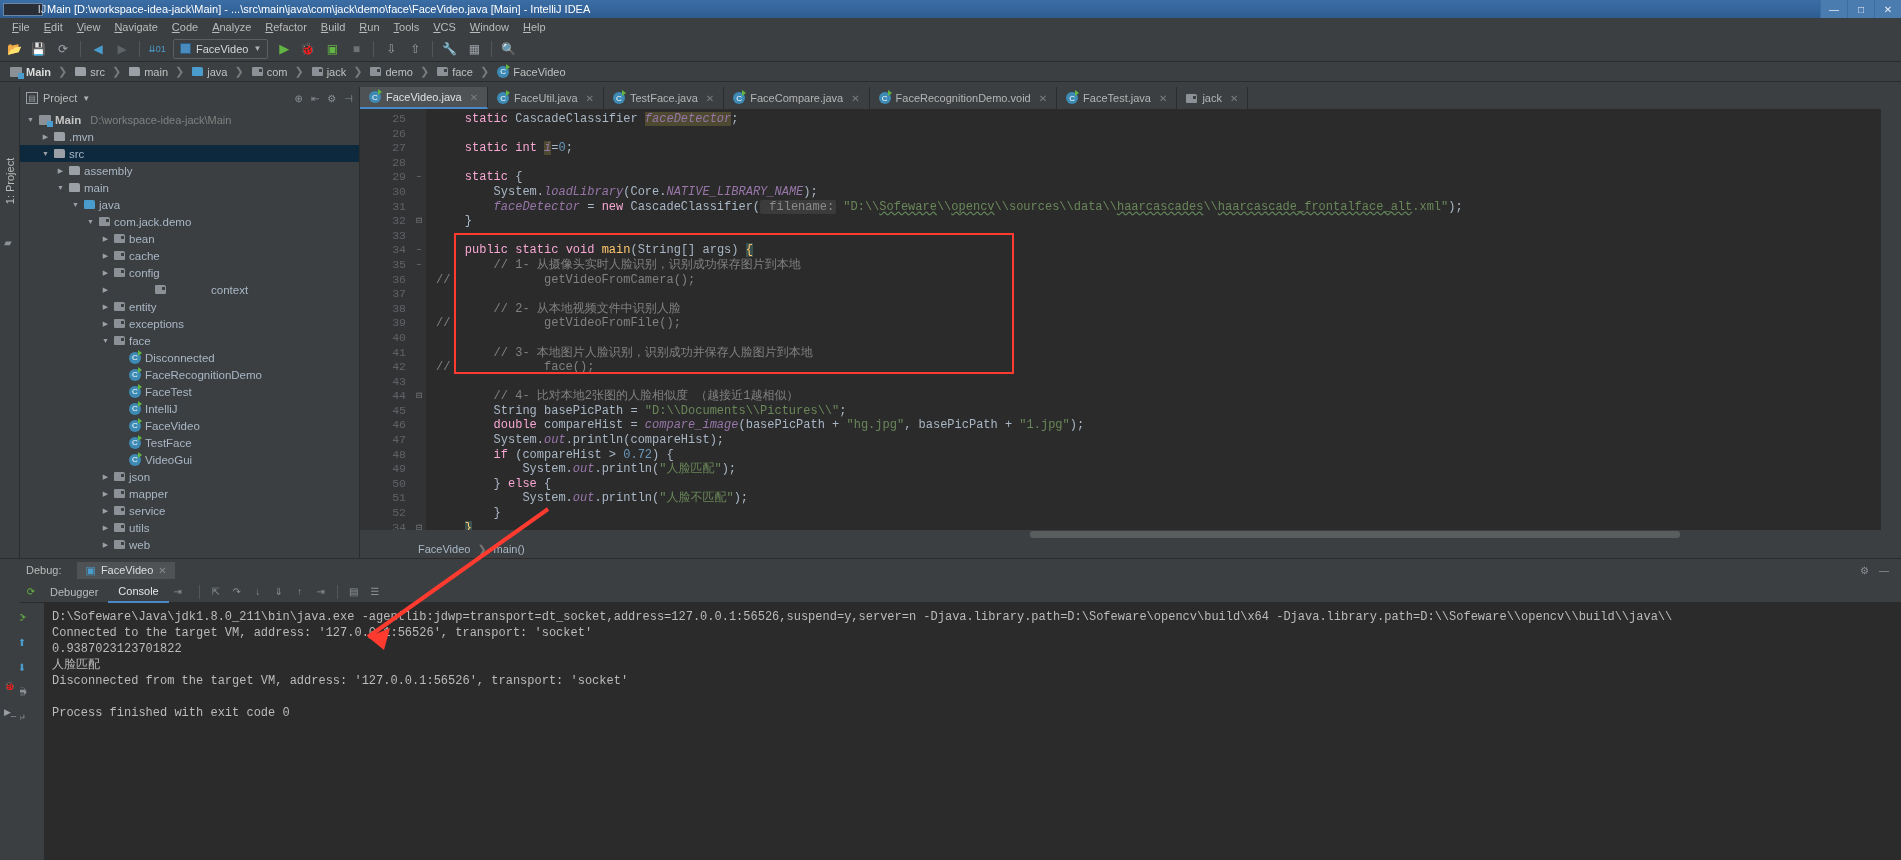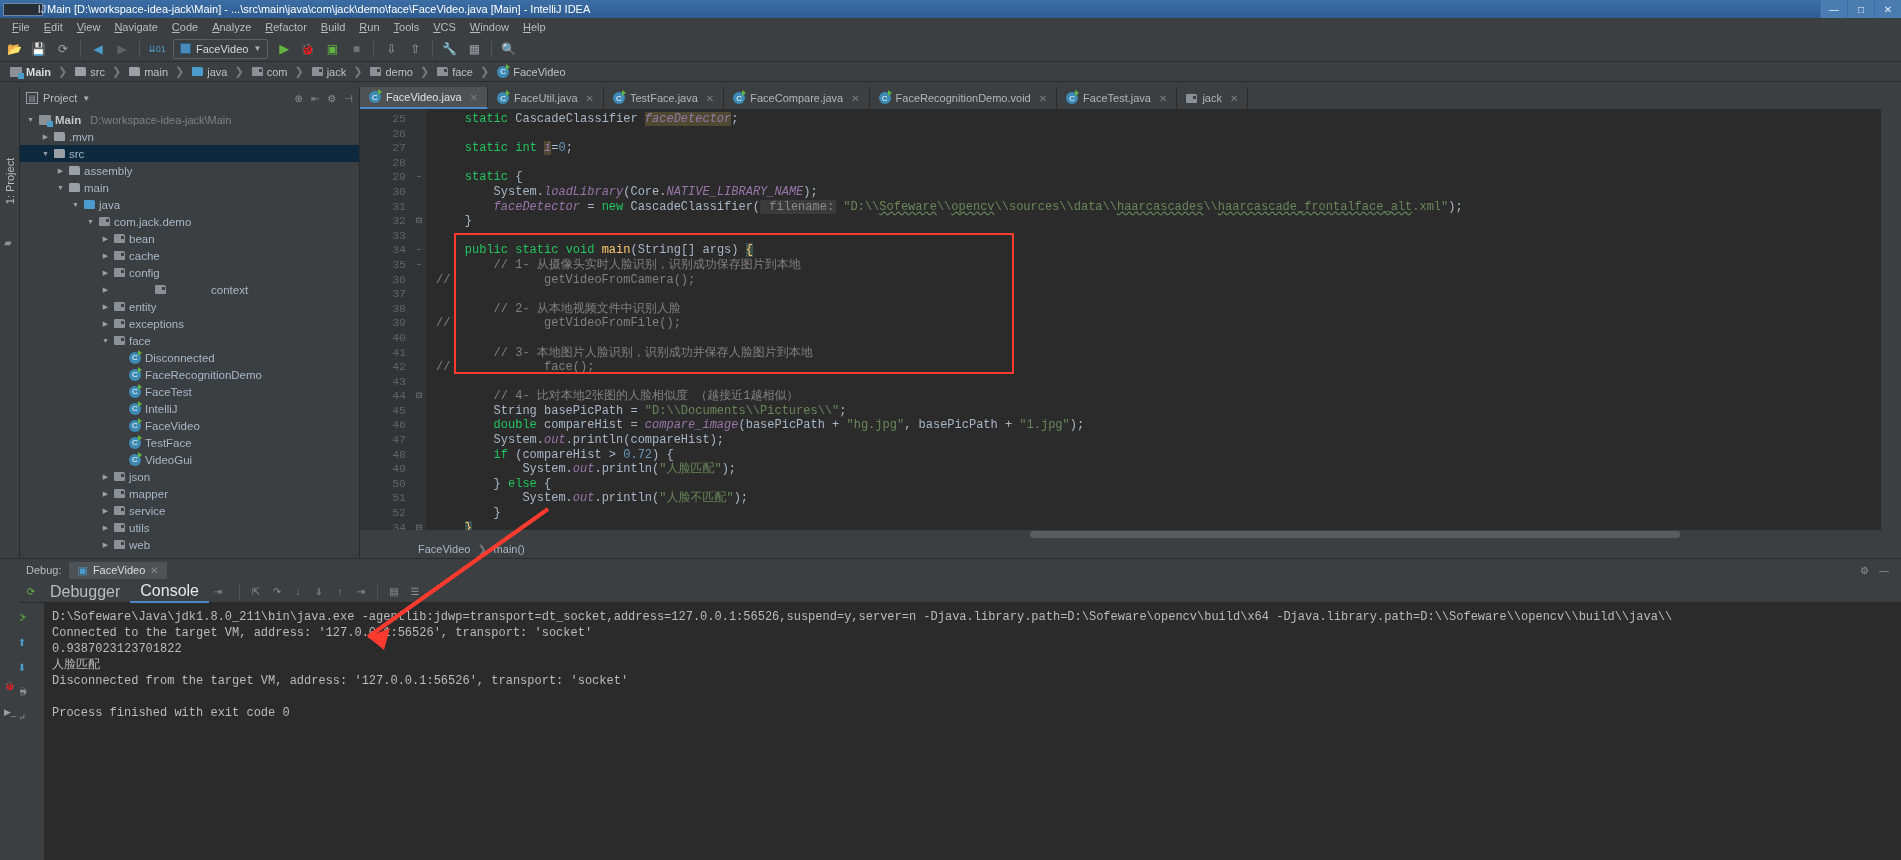--- a/index.html
+++ b/index.html
@@ -113,21 +113,21 @@
   .codearea{flex:1;display:flex;position:relative;overflow:hidden;background:#2b2b2b;}
   .gutter{width:52px;background:#313335;flex-shrink:0;text-align:right;
           font-family:"Liberation Mono",monospace;font-size:11.5px;color:#606366;padding-top:3px;}
   .gln{height:14.6px;line-height:14.6px;padding-right:6px;position:relative;}
   .foldcol{width:14px;background:#313335;flex-shrink:0;padding-top:3px;}
   .fold{height:14.6px;line-height:14.6px;text-align:center;font-size:8px;color:#808080;}
   .codetext{flex:1;position:relative;padding-top:3px;overflow:hidden;
             font-family:"Liberation Mono",monospace;font-size:12px;line-height:14.6px;
             color:#a9b7c6;white-space:pre;}
   .cl{height:14.6px;line-height:14.6px;padding-left:10px;}
-  .kw{color:#22c55e;}
+  .kw{color:#f9a8d4;}
   .str{color:#6a8759;}
   .cmt{color:#808080;}
   .num{color:#6897bb;}
   .fld{color:#9876aa;font-style:italic;}
   .stc{color:#9876aa;font-style:italic;}
   .mth{color:#ffc66d;}
   .cnst{color:#9876aa;font-style:italic;}
   .hint{background:#3b3b3b;color:#8a8a8a;border-radius:2px;padding:0 2px;font-style:normal;}
   .hl{background:#4e4a31;}
   .brace-hl{background:#3b514d;color:#ffc66d;}
@@ -142,27 +142,27 @@
   .hscroll{height:10px;background:#3c3f41;position:relative;flex-shrink:0;}
   .hscroll .thumb{position:absolute;height:7px;top:1px;background:#5a5d5e;border-radius:3px;}
   .breadcrumbbtm{height:18px;background:#3c3f41;display:flex;align-items:center;
                  padding-left:58px;font-size:11px;color:#a9b7c6;gap:7px;flex-shrink:0;}
   .breadcrumbbtm .sp{color:#777;}
 
   
   .debugpanel{position:absolute;left:0;right:0;bottom:0;height:302px;background:#3c3f41;
               border-top:1px solid #2b2b2b;display:flex;flex-direction:column;}
   .dbg-title{height:22px;display:flex;align-items:center;padding-left:26px;font-size:11px;
-             color:#bbb;gap:8px;position:relative;}
+             color:#bbb;gap:16px;position:relative;}
   .dbg-tab{display:flex;align-items:center;gap:5px;padding:2px 8px;background:#4e5254;font-size:11px;color:#ddd;}
   .dbg-tab .x{color:#888;font-size:10px;}
   .dbg-right{margin-left:auto;display:flex;gap:10px;padding-right:12px;color:#8b9196;font-size:10px;}
   .dbg-tabsrow{height:22px;display:flex;align-items:center;padding-left:22px;gap:0px;
                border-bottom:1px solid #2b2b2b;}
-  .dtab{padding:0 10px;font-size:16px;color:#bbb;line-height:20px;}
+  .dtab{padding:0 10px;font-size:11px;color:#bbb;line-height:20px;}
   .dtab.active{color:#e6e6e6;border-bottom:2px solid #4a88c7;}
   .dbg-toolbar{display:flex;align-items:center;gap:3px;margin-left:8px;}
   .dtico{width:18px;height:18px;display:flex;align-items:center;justify-content:center;
          font-size:10px;color:#8b9196;}
   .dsep{width:1px;height:14px;background:#555;margin:0 4px;}
   .console-wrap{flex:1;display:flex;overflow:hidden;}
   .console-gut{width:44px;background:#3c3f41;display:flex;flex-direction:column;
                align-items:center;padding-top:6px;gap:9px;}
   .cg-ico{width:16px;height:16px;display:flex;align-items:center;justify-content:center;font-size:10px;}
   .console{flex:1;background:#2b2b2b;padding:6px 8px;overflow:hidden;

